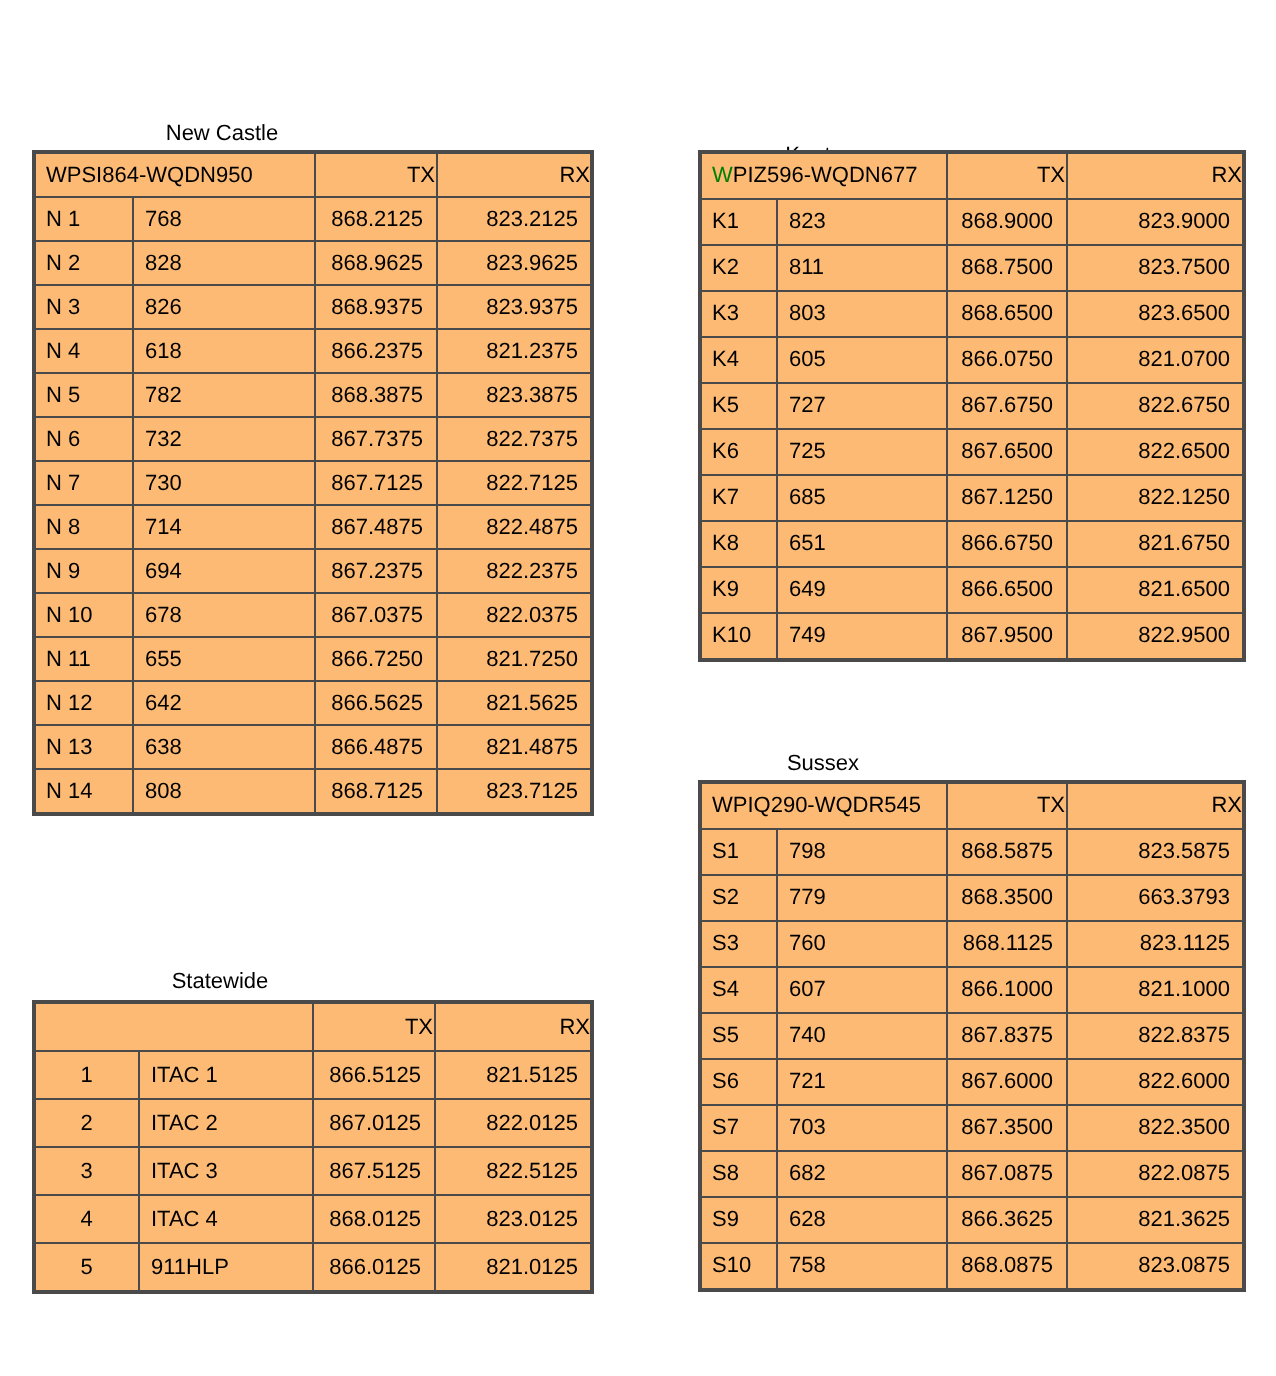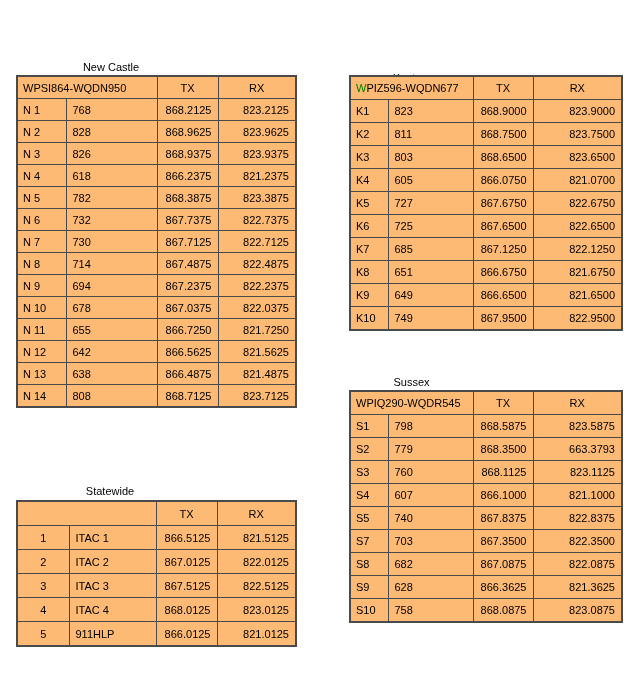--- a/index.html
+++ b/index.html
@@ -28,21 +28,21 @@
   .tbl th, .tbl td {
     border:1px solid #4a4a4a;
     font-size:11px;
     font-weight:normal;
     color:#000000;
     padding:0;
     white-space:nowrap;
     overflow:hidden;
   }
   .tbl th.callsign { text-align:left; padding-left:5px; }
-  .tbl th.ch { text-align:center;margin-top:35px; }
+  .tbl th.ch { text-align:right;margin-top:35px; }
   .tbl td.c0 { text-align:left; padding-left:5px; }
   .tbl td.c1 { text-align:left; padding-left:6px; }
   .tbl td.c2, .tbl td.c3 { text-align:right; padding-right:6px; }
 
   
   table.nc { left:16px;  top:75px;  width:279px; }
   table.kt { left:349px; top:75px;  width:272px; }
   table.sx { left:349px; top:390px; width:272px; }
   table.sw { left:16px;  top:500px; width:279px; }
 
@@ -286,20 +286,26 @@
         <td class="c2">866.1000</td>
         <td class="c3">821.1000</td>
       </tr>
       <tr>
         <td class="c0">S5</td>
         <td class="c1">740</td>
         <td class="c2">867.8375</td>
         <td class="c3">822.8375</td>
       </tr>
       <tr>
+        <td class="c0">S6</td>
+        <td class="c1">721</td>
+        <td class="c2">867.6000</td>
+        <td class="c3">822.6000</td>
+      </tr>
+      <tr>
         <td class="c0">S7</td>
         <td class="c1">703</td>
         <td class="c2">867.3500</td>
         <td class="c3">822.3500</td>
       </tr>
       <tr>
         <td class="c0">S8</td>
         <td class="c1">682</td>
         <td class="c2">867.0875</td>
         <td class="c3">822.0875</td>

